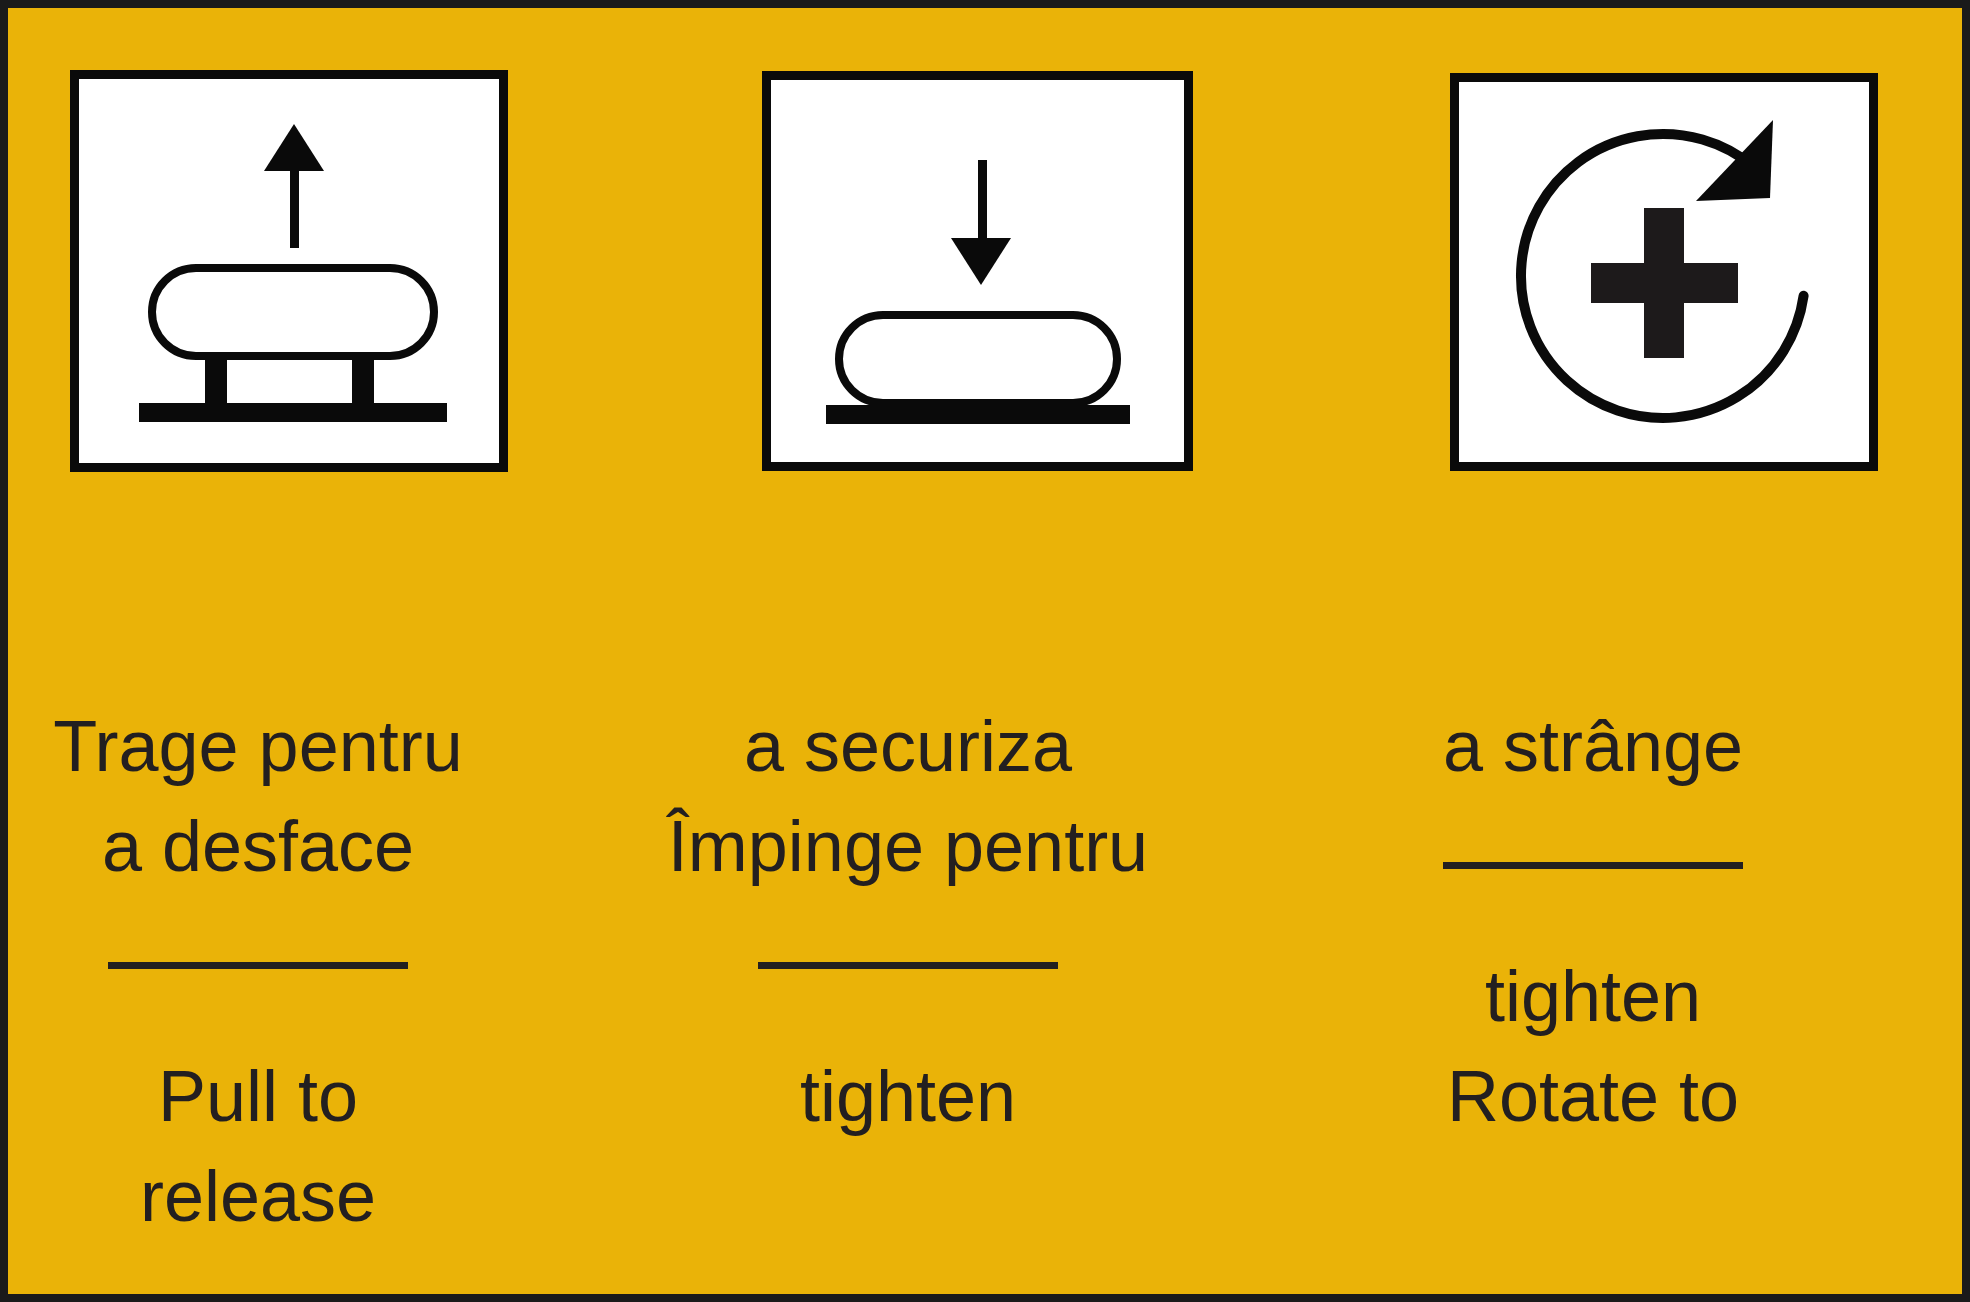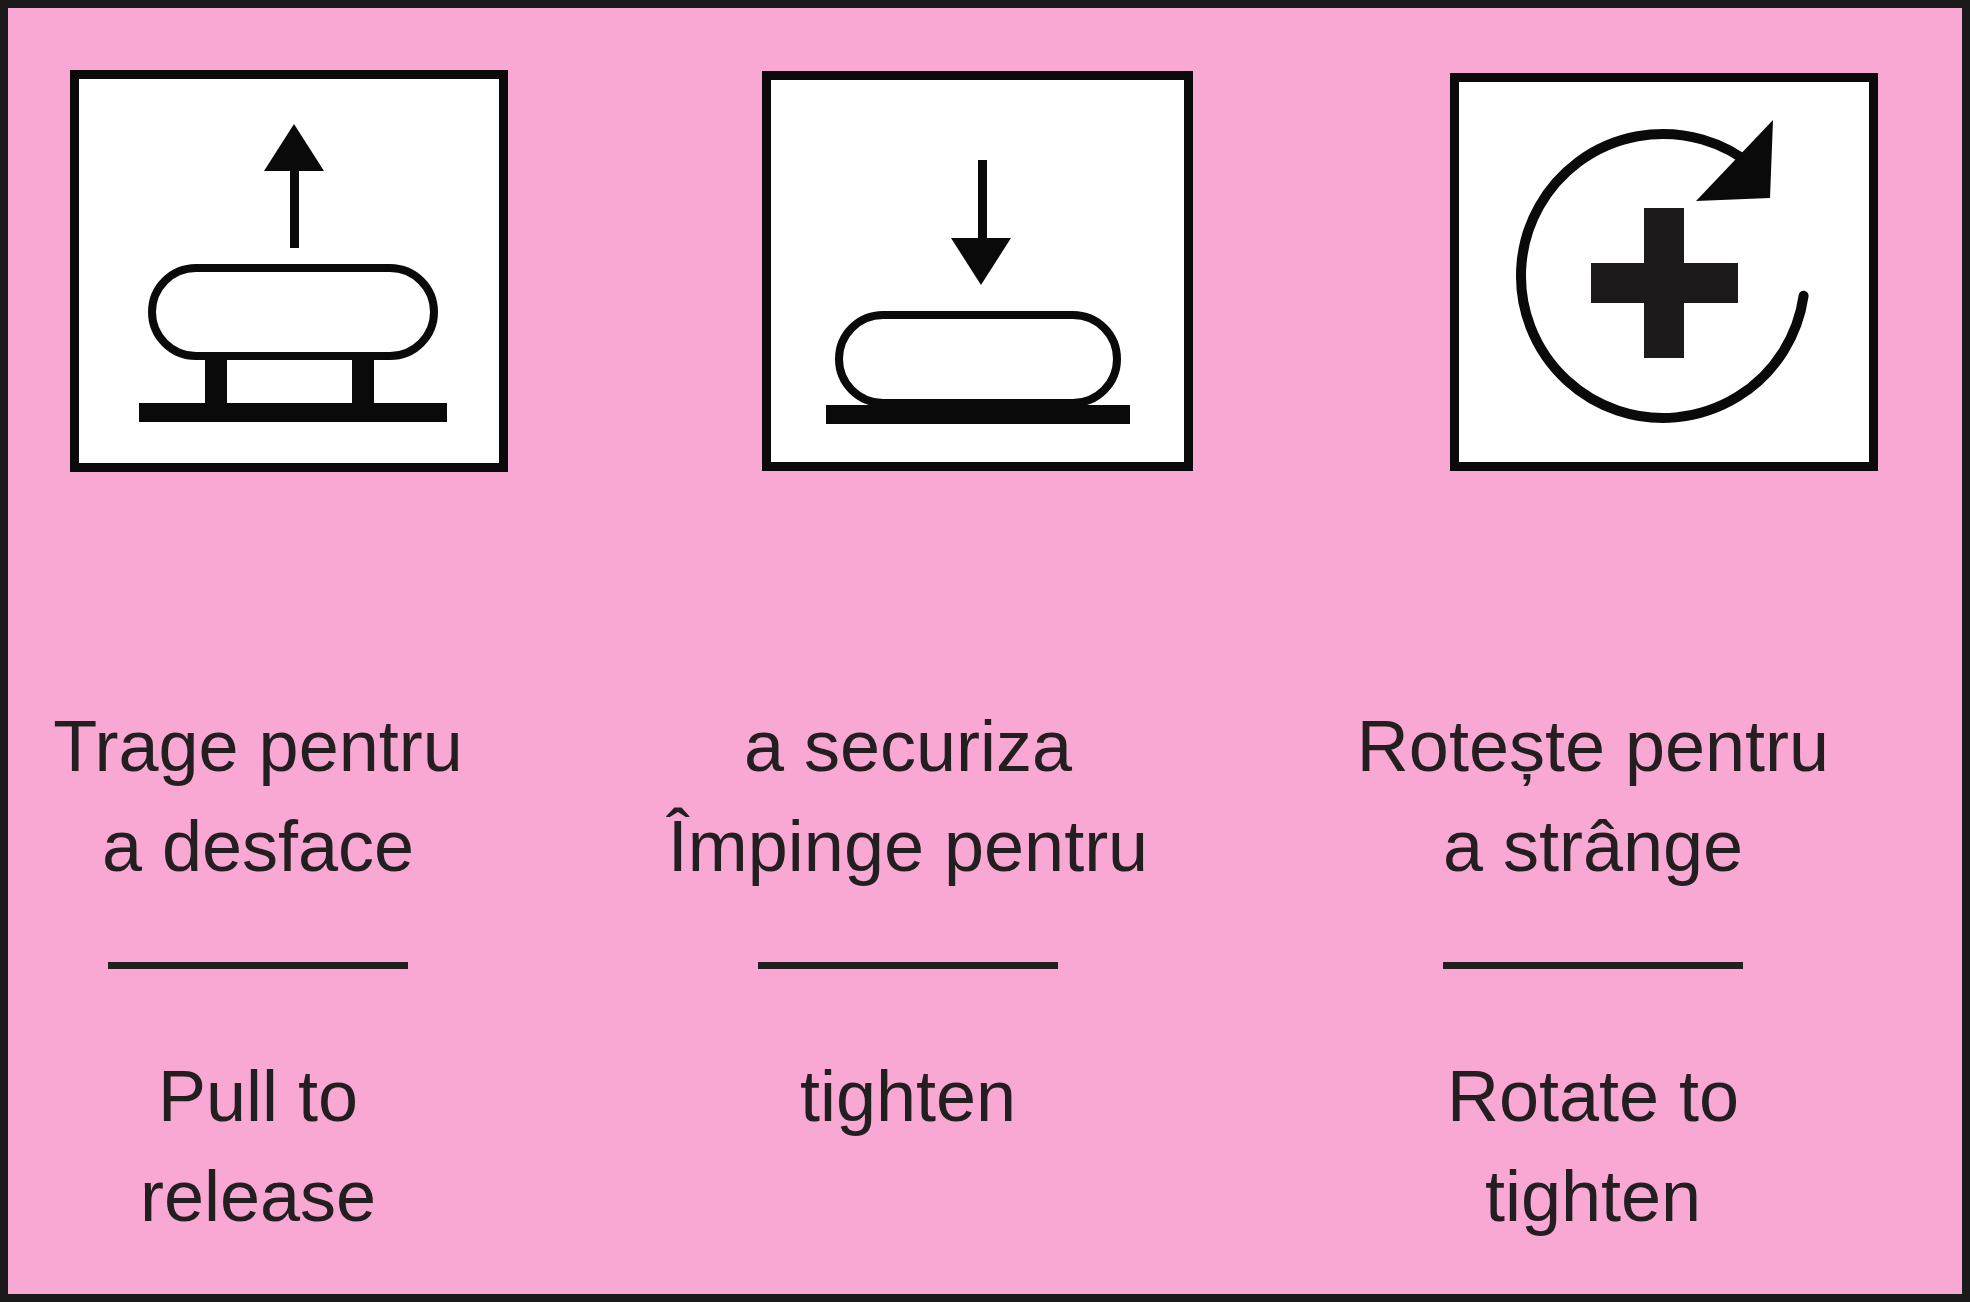--- a/index.html
+++ b/index.html
@@ -1,19 +1,19 @@
 <!DOCTYPE html>
 <html><head>
 <meta charset="utf-8">
 <style>
   html,body{margin:0;padding:0;background:#e8e8e8;}
   #canvas{
     position:relative;
     width:1970px;height:1302px;
-    background:#f9a8d4;
+    background:#eab308;
     border:8px solid #1a1a1a;
     box-sizing:border-box;
     overflow:hidden;
     font-family:"Liberation Sans","DejaVu Sans",sans-serif;
     padding-left:43px;
   }
   
   .icon-box{
     position:absolute;
     border:9px solid #0a0a0a;
@@ -108,22 +108,21 @@
   <div class="col col2">
     <div>a securiza</div>
     <div>Împinge pentru</div>
     <div class="divider"></div>
     <div class="en-block">
       <div>tighten</div>
     </div>
   </div>
 
   <div class="col col3">
-    <div>Rotește pentru</div>
     <div>a strânge</div>
     <div class="divider"></div>
     <div class="en-block">
+      <div>tighten</div>
       <div>Rotate to</div>
-      <div>tighten</div>
     </div>
   </div>
 
 </div>
 
 </body></html>

